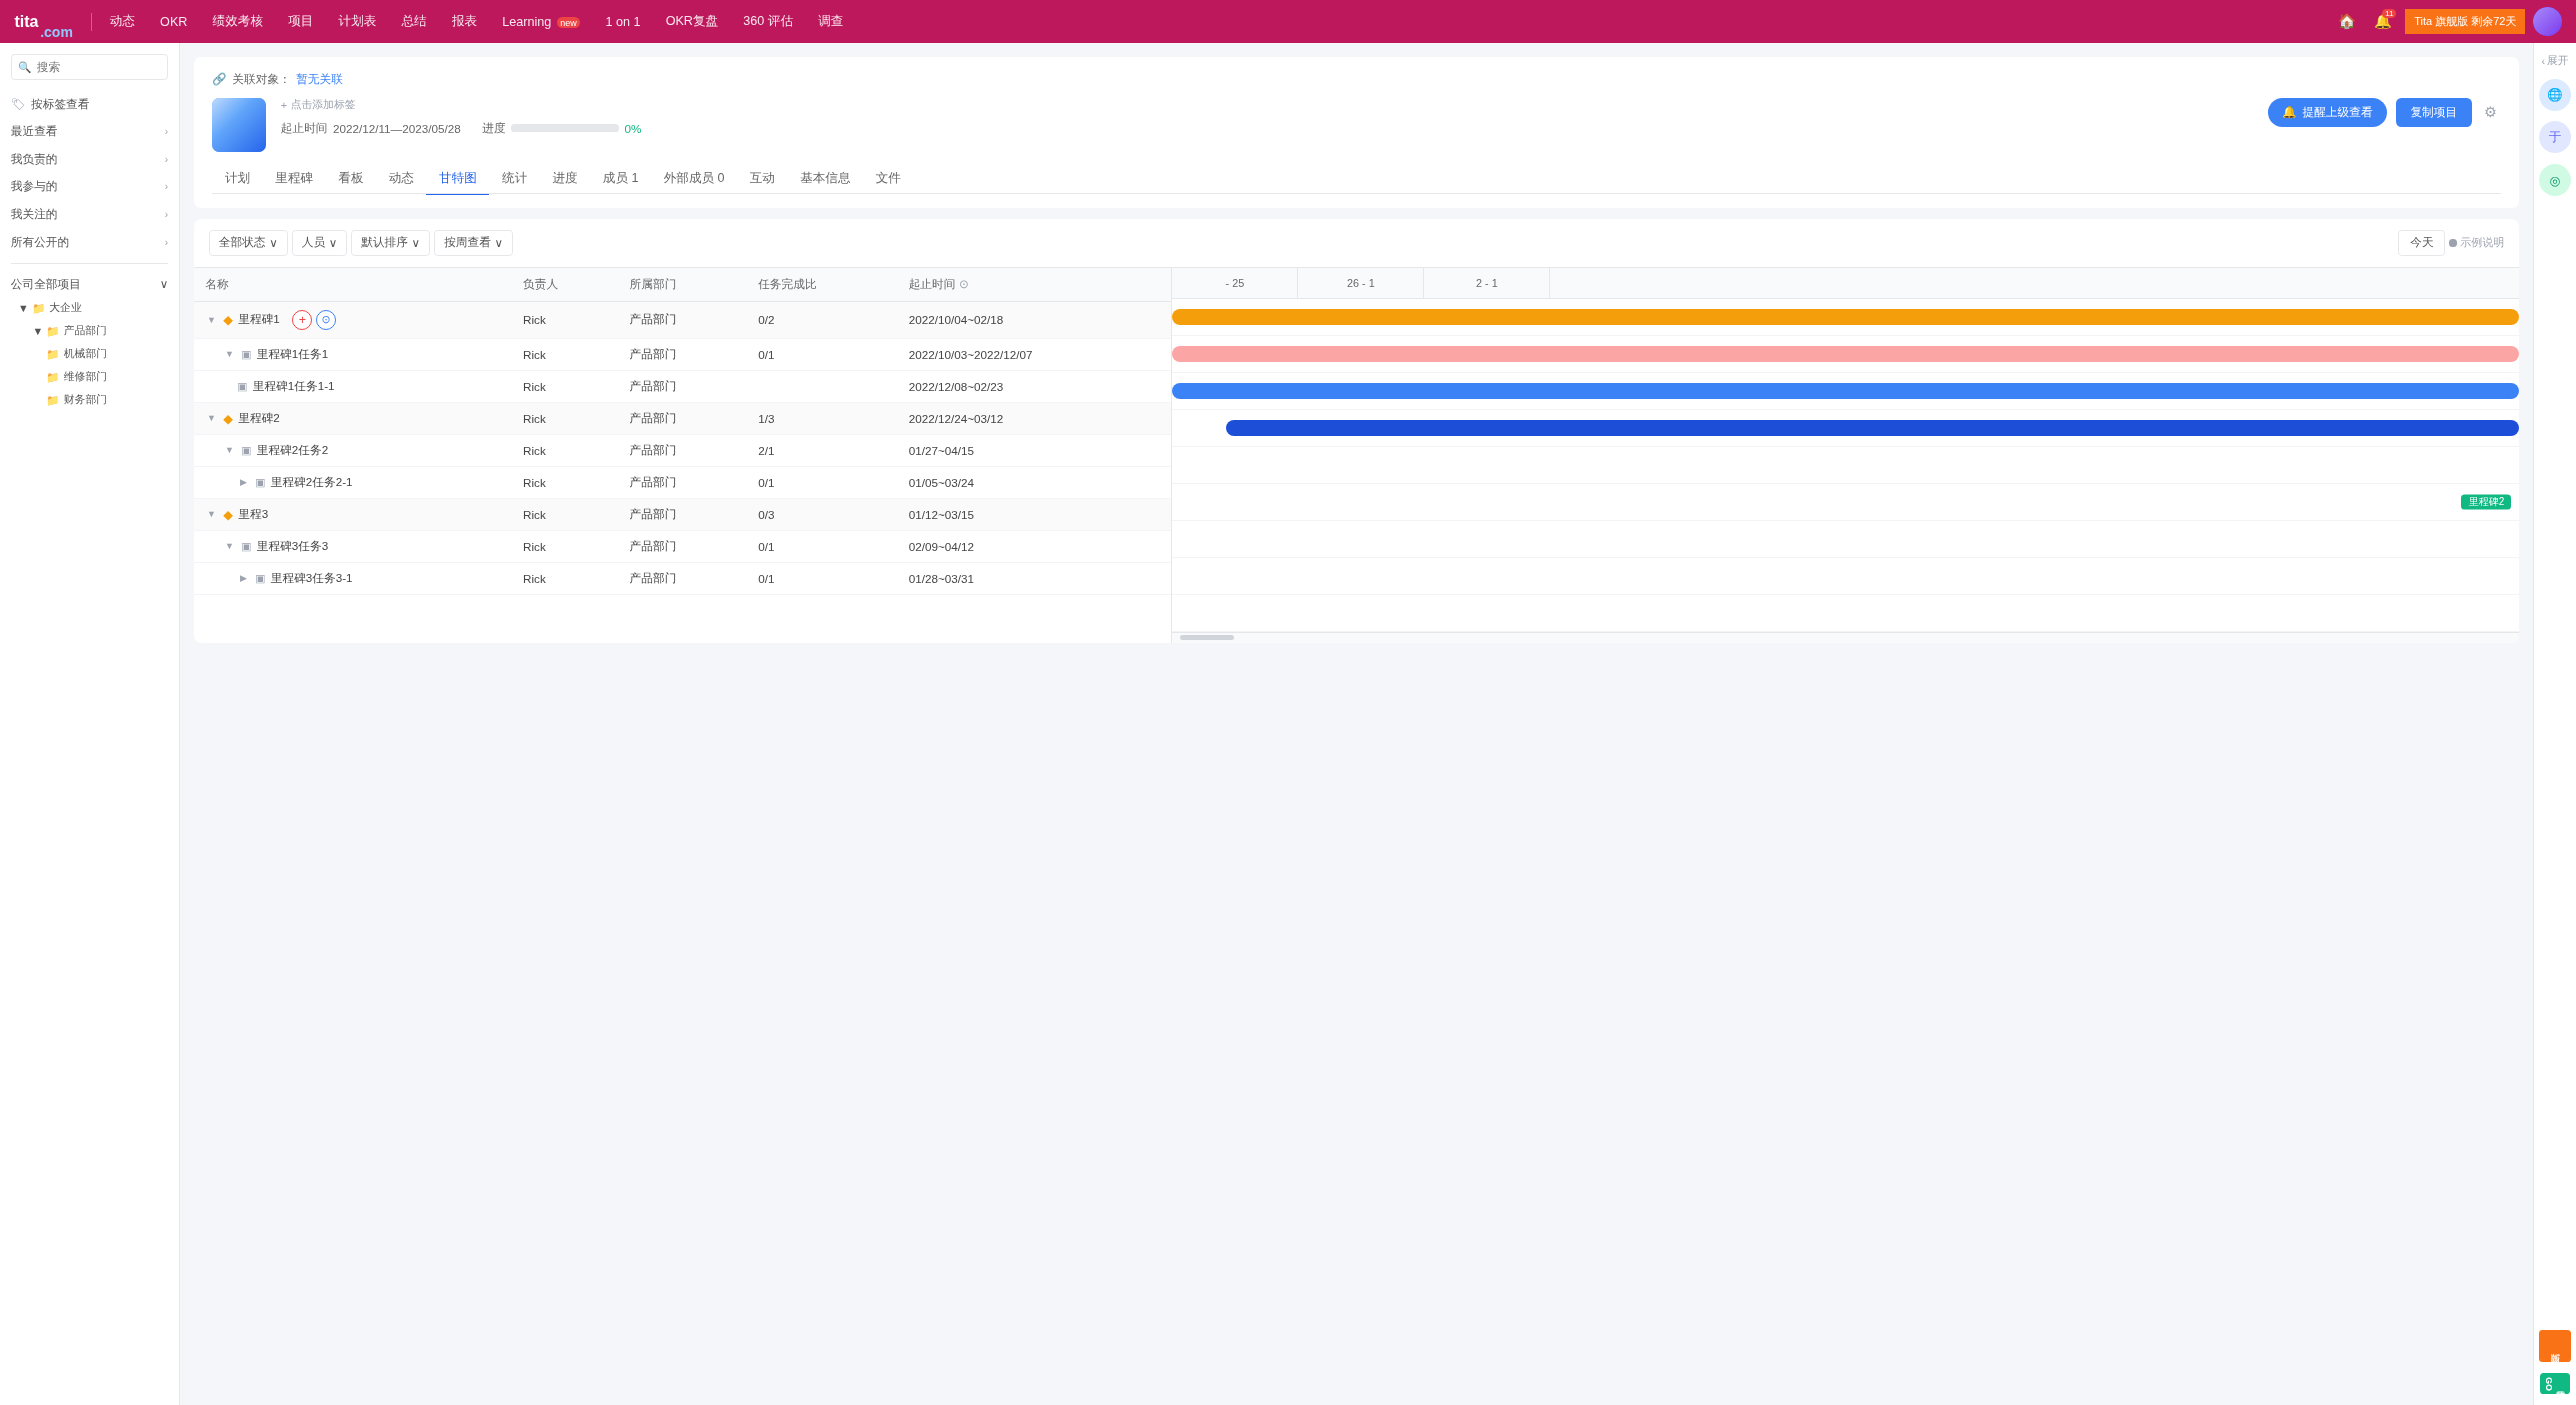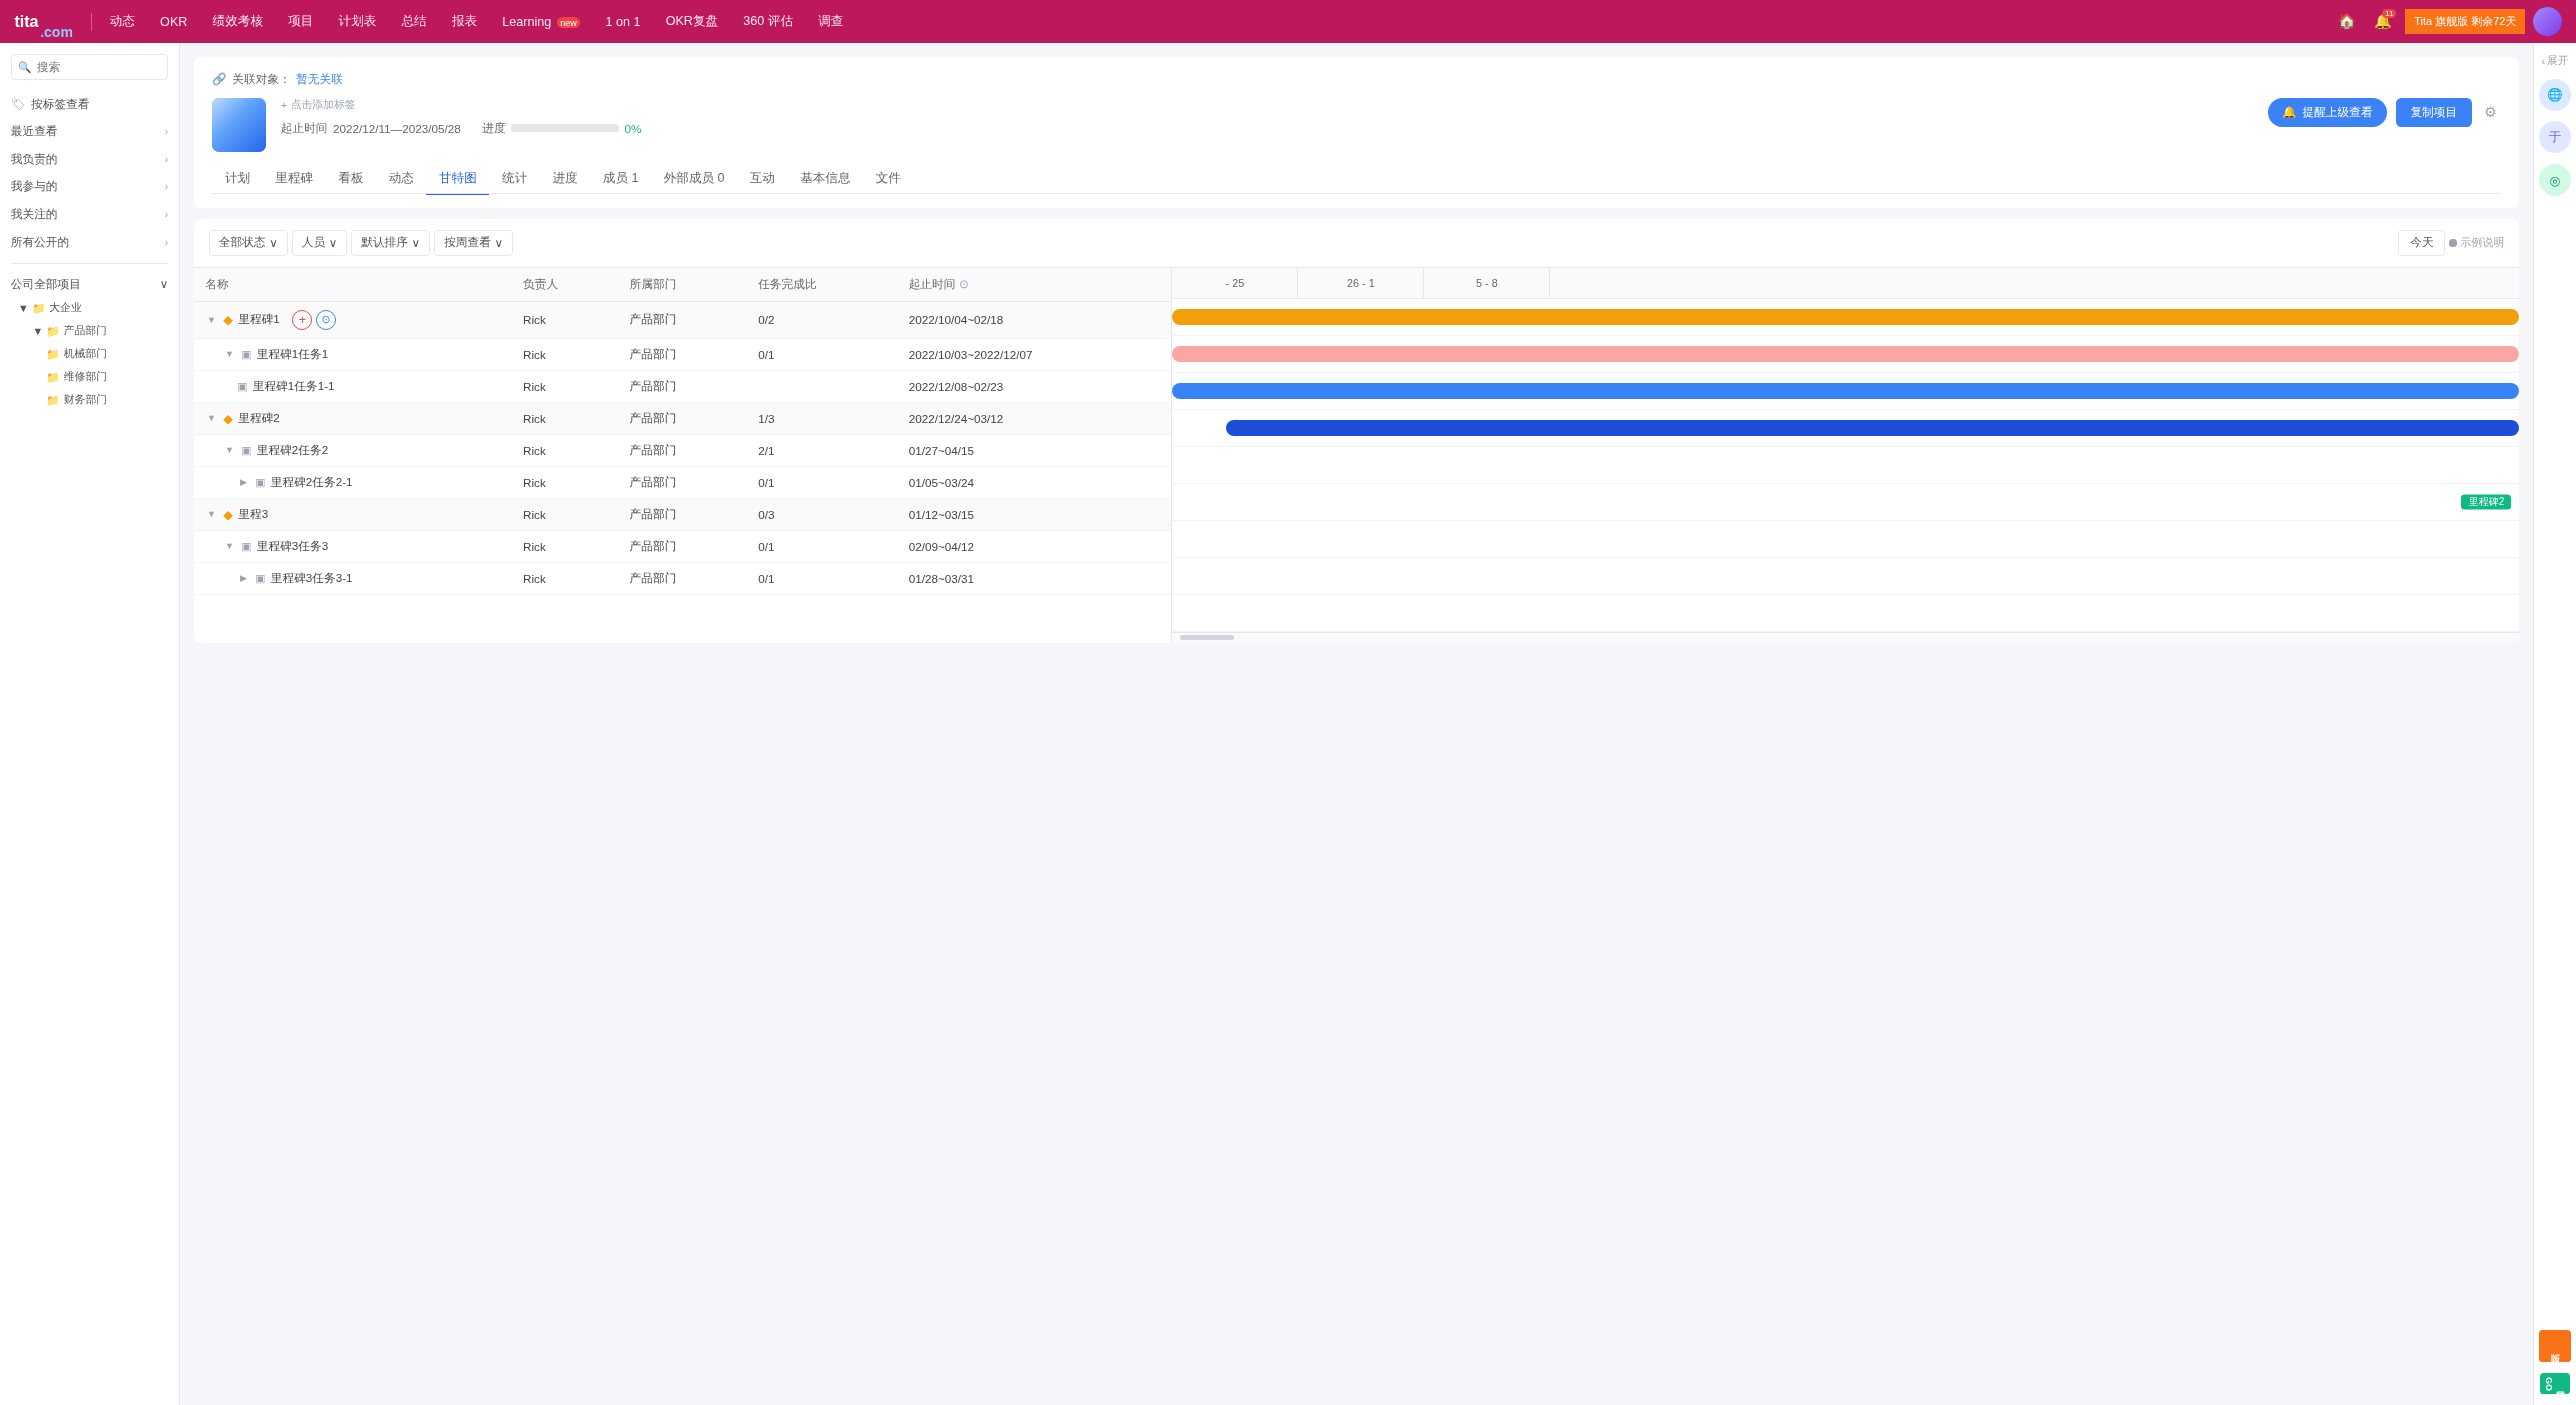--- a/index.html
+++ b/index.html
@@ -463,21 +463,21 @@
                 <td>01/28~03/31</td>
               </tr>
             </tbody>
           </table>
         </div>
 
         <div class="gantt-right">
           <div class="gantt-chart-header">
             <div class="date-col">- 25</div>
             <div class="date-col">26 - 1</div>
-            <div class="date-col">5 - 8</div>
+            <div class="date-col">2 - 1</div>
           </div>
           <div class="gantt-rows">
 
             <div class="gantt-chart-row">
               <div class="gantt-bar bar-orange" style="left:0;width:100%;height:16px;"></div>
             </div>
 
             <div class="gantt-chart-row">
               <div class="gantt-bar bar-pink" style="left:0;width:100%;height:16px;"></div>
             </div>

